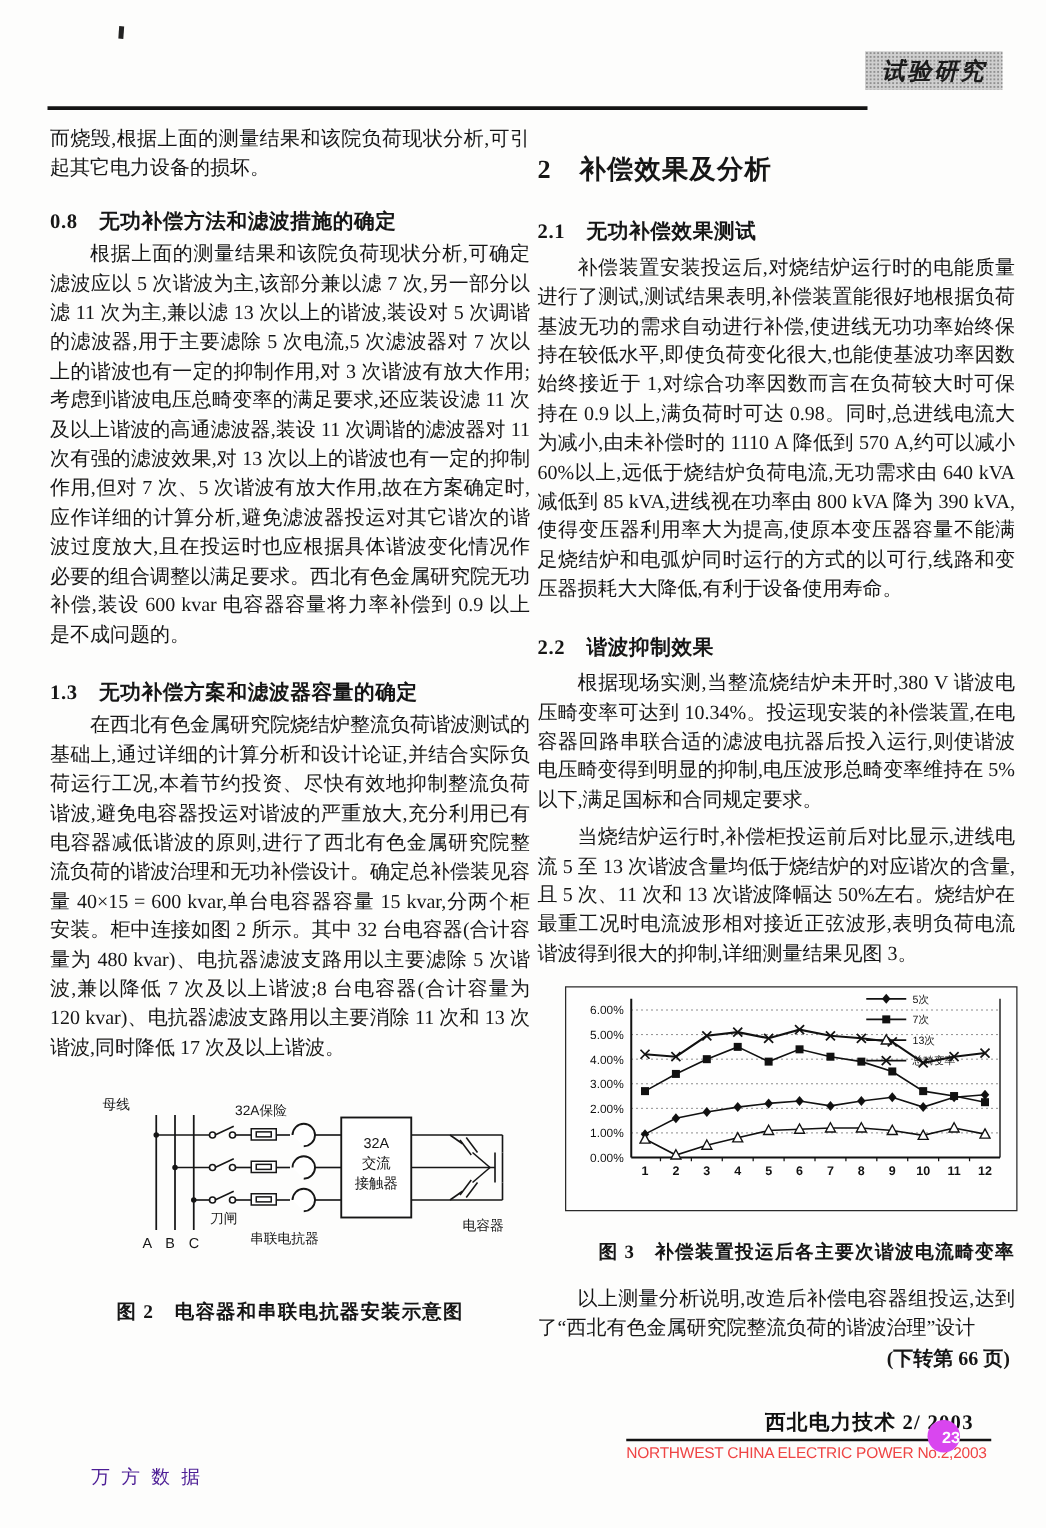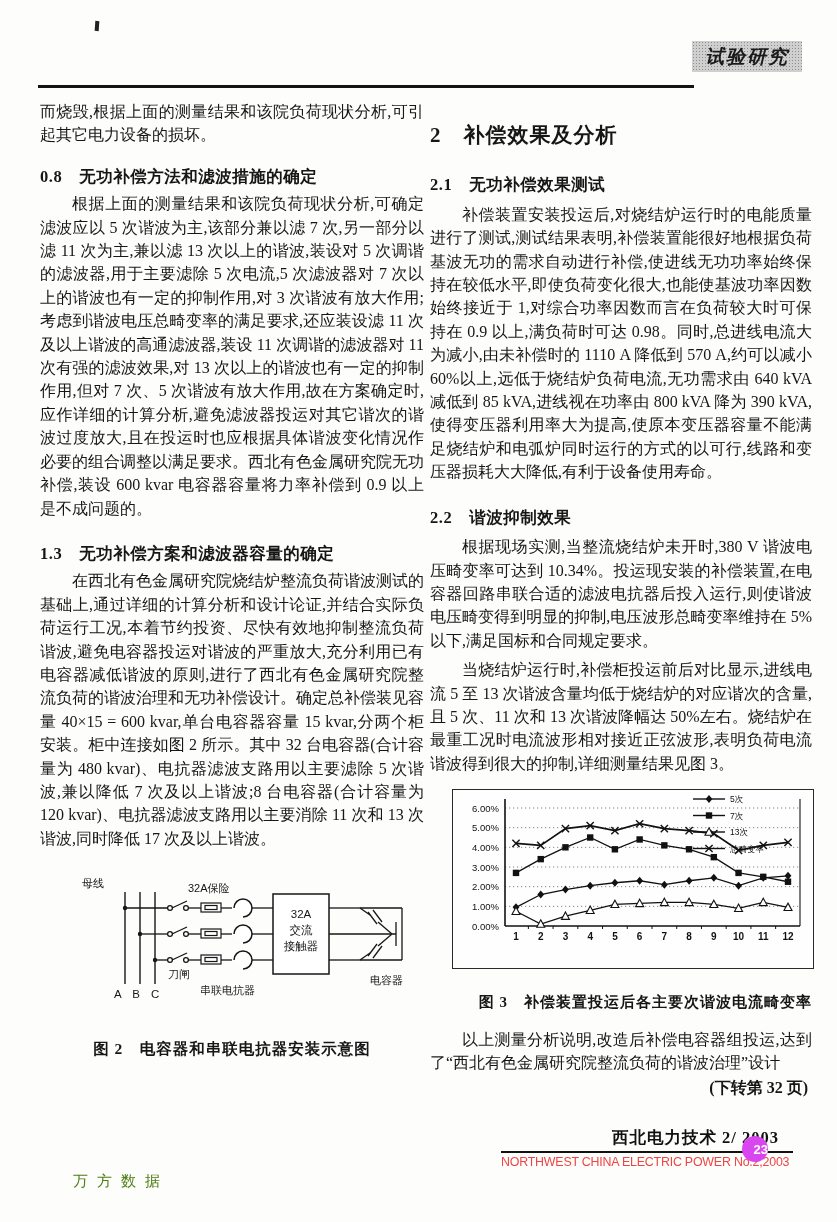--- a/index.html
+++ b/index.html
@@ -26,21 +26,21 @@
   .p7-block{margin-top:13px;}
   .continued{text-align:right;font-weight:bold;font-size:16px;margin-top:2px;padding-right:4px;}
   .footer{position:absolute;left:501px;top:1127px;width:292px;font-family:"Liberation Serif",serif;}
   .footer .zh{text-align:right;font-weight:bold;font-size:16.5px;padding-right:14px;letter-spacing:1px;color:#111;}
   .footer .rule{border-top:2px solid #111;margin-top:2px;}
   .footer .en{font-family:"Liberation Sans","DejaVu Sans",sans-serif;font-size:12.4px;letter-spacing:-0.2px;
               color:#ef4444;margin-top:2px;white-space:nowrap;}
   .page-badge{position:absolute;left:742px;top:1136px;width:26px;height:26px;border-radius:50%;
               background:#d946ef;color:#fff;display:flex;align-items:center;justify-content:flex-end;
               font-size:13px;font-weight:bold;font-family:"Liberation Sans",sans-serif;}
-  .watermark{position:absolute;left:73px;top:1172px;font-size:15px;color:#4d7c0f;letter-spacing:9px;}
+  .watermark{position:absolute;left:73px;top:1172px;font-size:15px;color:#4c1d95;letter-spacing:9px;}
   svg text{font-family:"Liberation Sans","DejaVu Sans",sans-serif;}
 </style>
 </head>
 <body>
 
 <div class="page">
 
   <div class="speck"></div>
   <div class="header-rule"></div>
   <div class="header-badge">
@@ -298,21 +298,21 @@
             <line x1="252.4" y1="54.9" x2="259.6" y2="62.1" stroke="#111" stroke-width="1.4"></line>
             <line x1="252.4" y1="62.1" x2="259.6" y2="54.9" stroke="#111" stroke-width="1.4"></line>
             <text x="277" y="61.5" font-size="8.5" fill="#111">总畸变率</text>
           </g>
         </svg>
     </div>
     <div class="fig-caption" style="margin-top:22px;font-size:15px;text-align:right;">图 3　补偿装置投运后各主要次谐波电流畸变率</div>
 
     <div class="p7-block">
       <p class="indent">以上测量分析说明,改造后补偿电容器组投运,达到了“西北有色金属研究院整流负荷的谐波治理”设计</p>
-      <div class="continued">(下转第 32 页)</div>
+      <div class="continued">(下转第 66 页)</div>
     </div>
   </div>
 
   <div class="footer">
     <div class="zh">西北电力技术 2/ 2003</div>
     <div class="rule"></div>
     <div class="en">NORTHWEST CHINA ELECTRIC POWER No.2,2003</div>
   </div>
   <div class="page-badge">
     <span>23</span>

